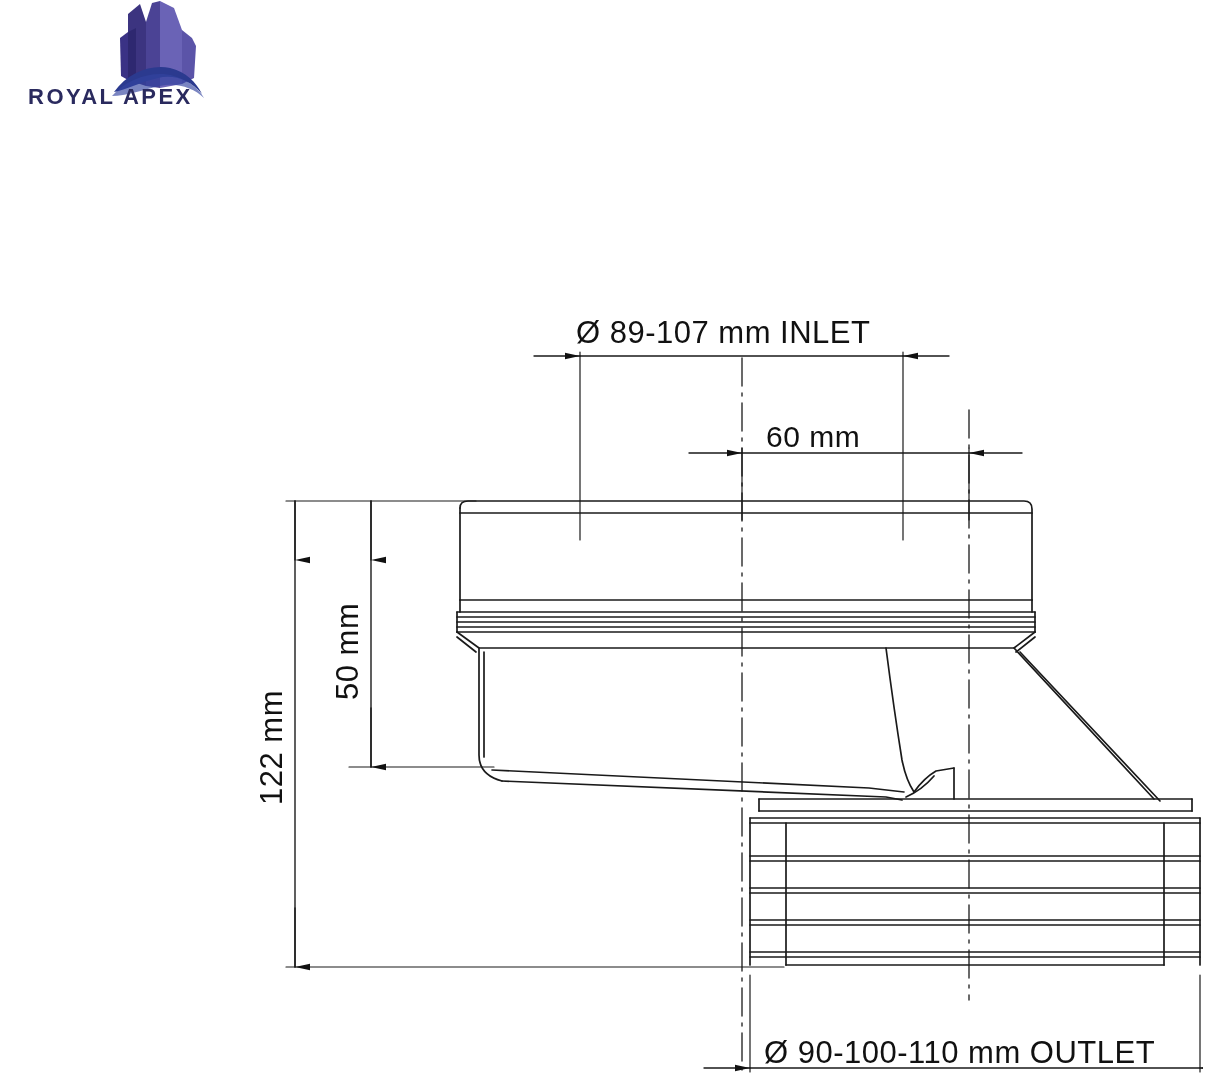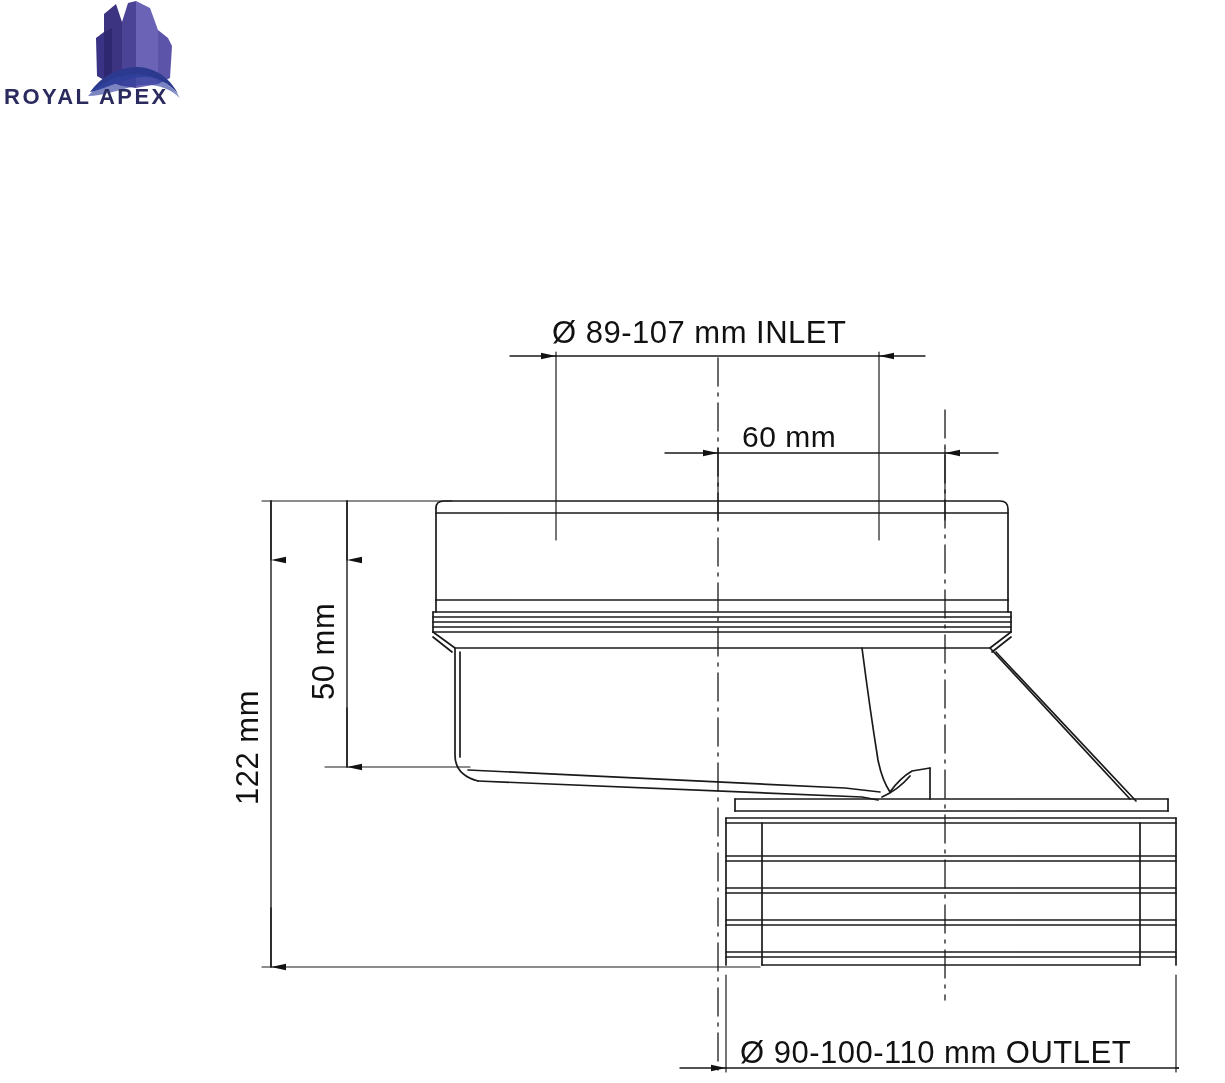--- a/index.html
+++ b/index.html
@@ -10,20 +10,21 @@
   }
   body {
     font-family: "Liberation Sans", sans-serif;
   }
   #page {
     position: relative;
     width: 1179px;
     height: 1083px;
     background: #ffffff;
     overflow: hidden;
+    margin-left: 24px;
   }
   #drawing-svg {
     position: absolute;
     left: 0;
     top: 0;
     width: 1225px;
     height: 1083px;
   }
   .brand-logo {
     position: absolute;

